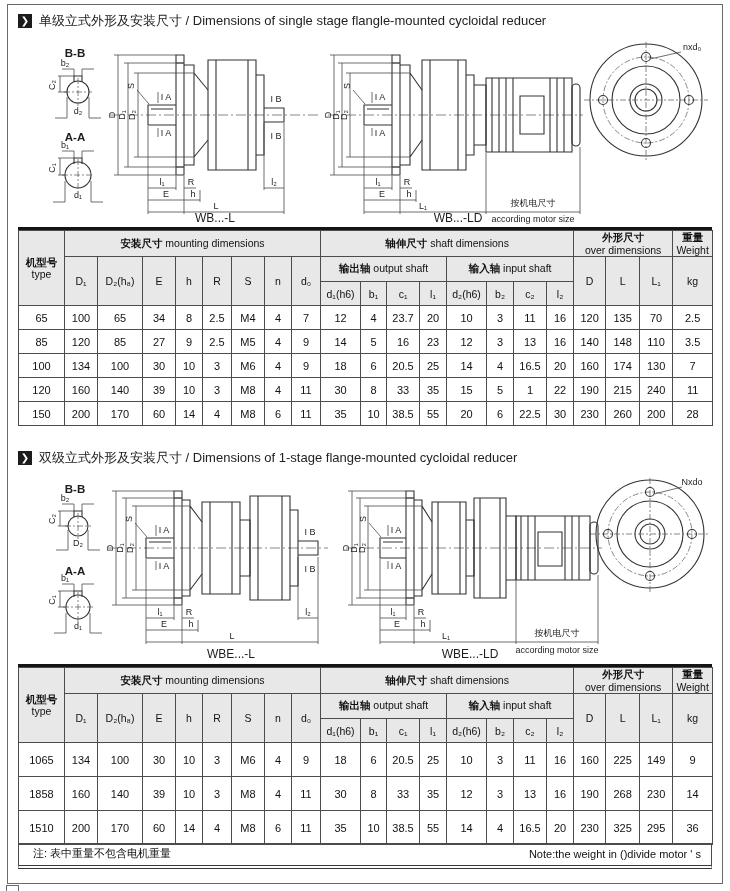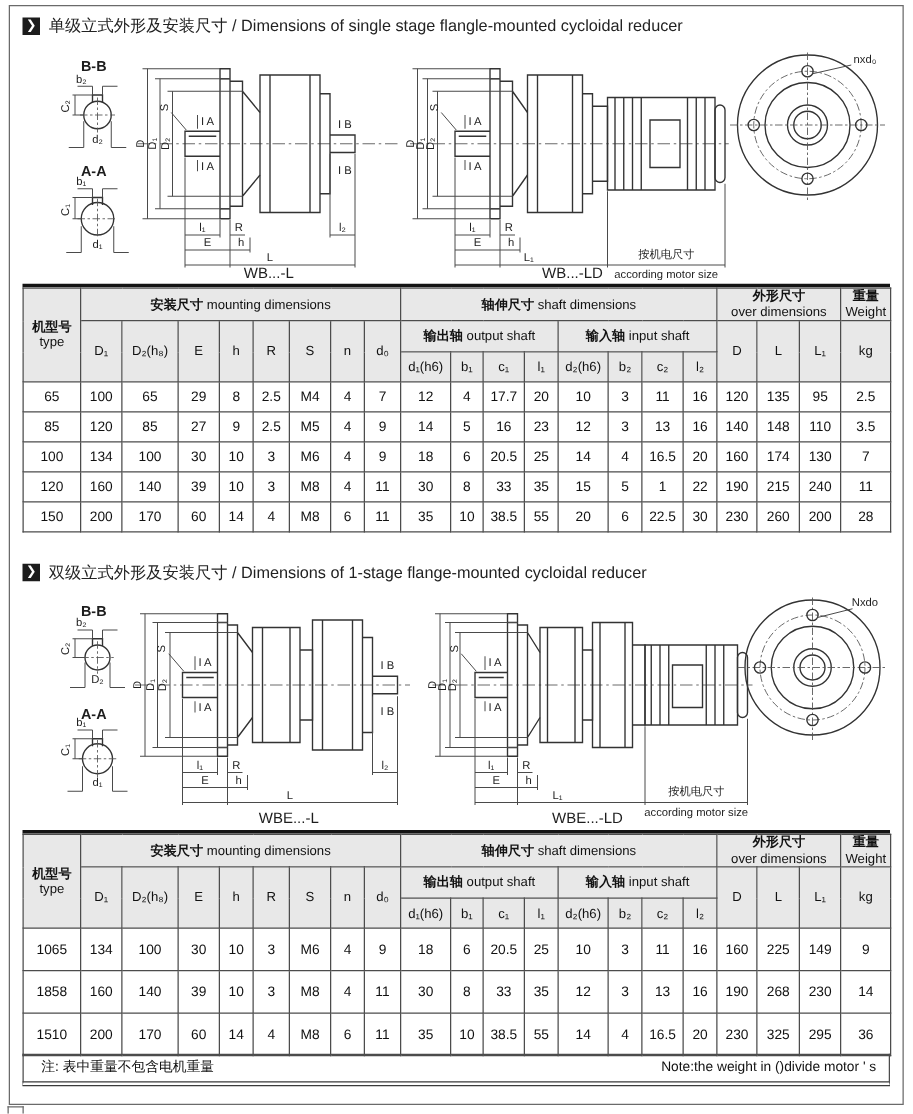--- a/index.html
+++ b/index.html
@@ -219,37 +219,37 @@
         <th>b₂</th>
         <th>c₂</th>
         <th>l₂</th>
       </tr>
     </thead>
     <tbody>
         <tr>
           <td>65</td>
           <td>100</td>
           <td>65</td>
-          <td>29</td>
+          <td>34</td>
           <td>8</td>
           <td>2.5</td>
           <td>M4</td>
           <td>4</td>
           <td>7</td>
           <td>12</td>
           <td>4</td>
-          <td>17.7</td>
+          <td>23.7</td>
           <td>20</td>
           <td>10</td>
           <td>3</td>
           <td>11</td>
           <td>16</td>
           <td>120</td>
           <td>135</td>
-          <td>95</td>
+          <td>70</td>
           <td>2.5</td>
         </tr>
         <tr>
           <td>85</td>
           <td>120</td>
           <td>85</td>
           <td>27</td>
           <td>9</td>
           <td>2.5</td>
           <td>M5</td>

